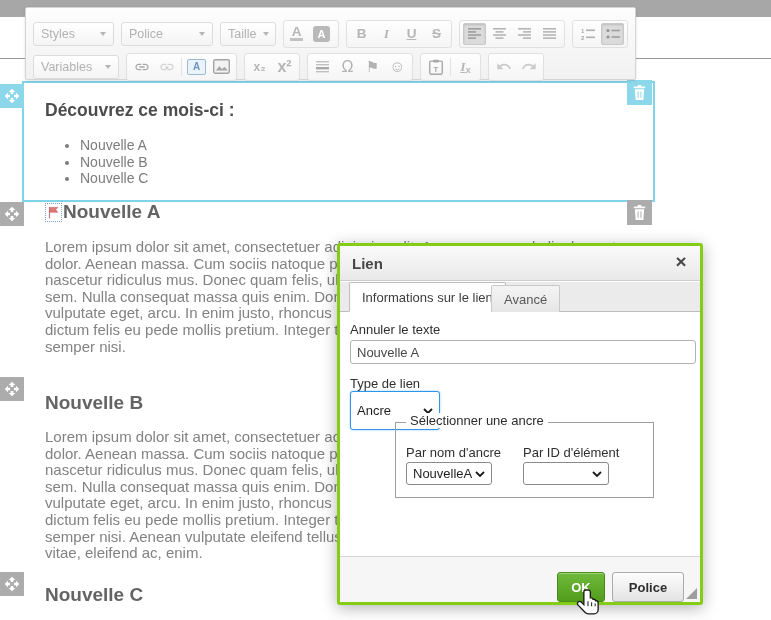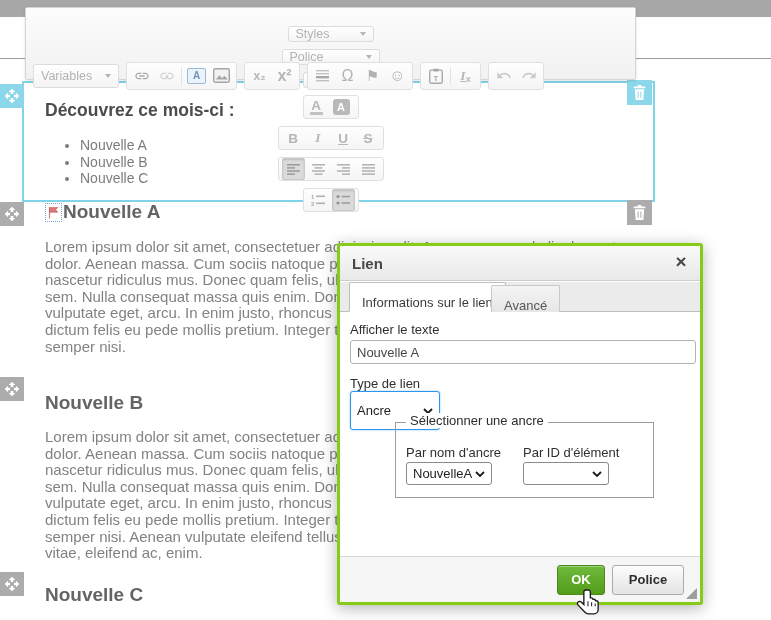--- a/index.html
+++ b/index.html
@@ -7,21 +7,21 @@
          font-family:"Liberation Sans",sans-serif;-webkit-font-smoothing:antialiased;}
   
   .topbar{position:absolute;left:0;top:0;width:771px;height:17px;background:#a7a7a7;}
   .hline{position:absolute;left:0;top:58px;width:771px;height:1px;background:#9a9a9a;}
 
   
   .toolbar{position:absolute;left:25px;top:7px;width:609px;height:71px;
     background:linear-gradient(#fdfdfd,#f1f1f1);border:1px solid #d4d4d4;border-radius:2px;
     box-shadow:0 1px 3px rgba(0,0,0,.12);z-index:5;}
   .trow{display:flex;align-items:center;gap:7px;padding:0 7px;height:33px;}
-  .trow.r1{margin-top:18px;flex-direction:column;}
+  .trow.r1{margin-top:9px;}
   .combo{display:flex;align-items:center;justify-content:space-between;height:24px;
     border:1px solid #dcdcdc;border-radius:3px;background:linear-gradient(#ffffff,#f4f4f4);
     color:#b2b2b2;font-size:12.5px;padding:0 7px;box-sizing:border-box;}
   .combo .car{width:0;height:0;border-left:3.5px solid transparent;border-right:3.5px solid transparent;
     border-top:4px solid #b5b5b5;margin-left:6px;}
   .grp{display:flex;align-items:center;height:26px;border:1px solid #e0e0e0;border-radius:3px;
     background:linear-gradient(#fefefe,#f5f5f5);padding:0 2px;}
   .tbtn{min-width:23px;height:22px;display:flex;align-items:center;justify-content:center;
     color:#b6b6b6;font-size:13.5px;font-weight:bold;border-radius:2px;margin:0 1px;box-sizing:border-box;}
   .tbtn.active{background:#dbdbdb;border:1px solid #c9c9c9;box-shadow:inset 0 1px 2px rgba(0,0,0,.14);}
@@ -58,36 +58,36 @@
   
   .dlg{position:absolute;left:337px;top:243px;width:366px;height:362px;background:#fff;
     border:3px solid #84cc16;border-radius:3px;box-shadow:0 3px 16px rgba(0,0,0,.30);z-index:10;box-sizing:border-box;}
   .dlg-title{position:absolute;left:0;top:0;right:0;height:35px;
     background:linear-gradient(#fafafa,#e9e9e9);border-bottom:1px solid #cccccc;border-radius:3px 3px 0 0;
     display:flex;align-items:center;padding-left:12px;font-size:15px;font-weight:bold;color:#474747;box-sizing:border-box;}
   .dlg-close{position:absolute;right:9px;top:5px;width:20px;height:22px;display:flex;align-items:center;
     justify-content:center;font-size:19px;font-weight:bold;color:#484848;}
   .tabstrip{position:absolute;left:0;top:36px;right:0;height:30px;background:#ebebeb;
     border-bottom:1px solid #bdbdbd;box-sizing:border-box;}
-  .tab{position:absolute;bottom:-1px;display:flex;align-items:flex-start;font-size:13px;
+  .tab{position:absolute;bottom:-1px;display:flex;align-items:center;font-size:13px;
     border-radius:2px 2px 0 0;padding:12px 12px;box-sizing:border-box;}
   .tab.active{left:9px;height:30px;background:#fff;border:1px solid #bdbdbd;border-bottom:1px solid #fff;color:#3c3c3c;}
   .tab.inactive{left:151px;height:27px;background:linear-gradient(#f4f4f4,#e6e6e6);border:1px solid #c9c9c9;
     border-bottom:none;color:#575757;}
   .dlg-label{position:absolute;font-size:13px;color:#2f2f2f;}
   .dlg-input{position:absolute;left:10px;top:94px;width:346px;height:24px;border:1px solid #b2b2b2;border-radius:3px;
     font-size:13px;color:#474747;padding:0 6px;box-sizing:border-box;font-family:"Liberation Sans",sans-serif;background:#fff;}
   .fsel{position:absolute;background:#fff;border:1px solid #8a8a8a;border-radius:3px;display:flex;align-items:center;
     justify-content:space-between;padding:0 6px;font-size:13px;color:#1d1d1d;box-sizing:border-box;}
   .fsel.focus{border:1px solid #2e95e8;box-shadow:0 0 2px rgba(46,149,232,.6);}
   .chev{width:10px;height:6px;flex:0 0 auto;}
   .fieldset{position:absolute;left:55px;top:176px;width:259px;height:76px;border:1px solid #9c9c9c;box-sizing:border-box;}
   .legend{position:absolute;left:66px;top:167px;background:#fff;padding:0 4px;font-size:13px;color:#2c2c2c;}
   .dlg-foot{position:absolute;left:0;bottom:0;right:0;height:46px;background:#f6f6f6;border-top:1px solid #d6d6d6;
-    border-radius:0 0 3px 3px;display:flex;align-items:center;justify-content:flex-end;padding-right:16px;gap:7px;box-sizing:border-box;}
+    border-radius:0 0 3px 3px;display:flex;align-items:flex-end;justify-content:flex-end;padding-right:16px;gap:7px;box-sizing:border-box;}
   .btn-ok{width:46px;height:28px;background:linear-gradient(#6fb93c,#539d1b);border:1px solid #4a8a17;border-radius:3px;
     color:#fff;font-size:13px;font-weight:bold;display:flex;align-items:center;justify-content:center;
     box-shadow:inset 0 1px 0 rgba(255,255,255,.35);}
   .btn-cancel{width:70px;height:28px;background:linear-gradient(#fdfdfd,#e3e3e3);border:1px solid #ababab;border-radius:3px;
     color:#2e2e2e;font-size:13px;font-weight:bold;display:flex;align-items:center;justify-content:center;}
   .resize{position:absolute;right:3px;bottom:3px;width:0;height:0;
     border-left:11px solid transparent;border-bottom:11px solid #9e9e9e;}
   .cursor{position:absolute;left:575px;top:588px;z-index:20;}
 </style>
 </head>
@@ -345,21 +345,21 @@
 
     <div class="tabstrip">
       <div class="tab active">
         <span>Informations sur le lien</span>
       </div>
       <div class="tab inactive">
         <span>Avancé</span>
       </div>
     </div>
 
-    <div class="dlg-label" style="left:10px;top:76px">Afficher le texte</div>
+    <div class="dlg-label" style="left:10px;top:76px">Annuler le texte</div>
     <input class="dlg-input" readonly="" value="Nouvelle A" style="">
 
     <div class="dlg-label" style="left:10px;top:130px">Type de lien</div>
     <div class="fsel focus" style="left:10px;top:145px;width:90px;height:39px">
       <span>Ancre</span>
       <svg class="chev" viewBox="0 0 10 6">
         <path d="M1 1l4 4 4-4" fill="none" stroke="#1a1a1a" stroke-width="1.8"></path>
       </svg>
     </div>
 

